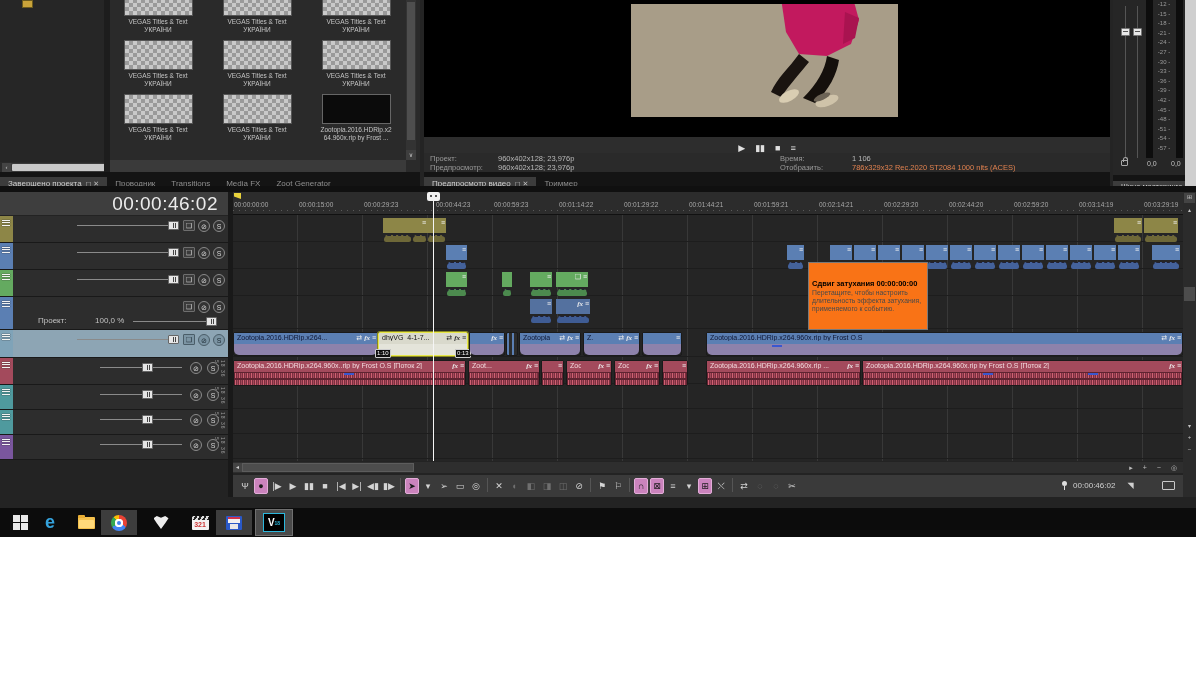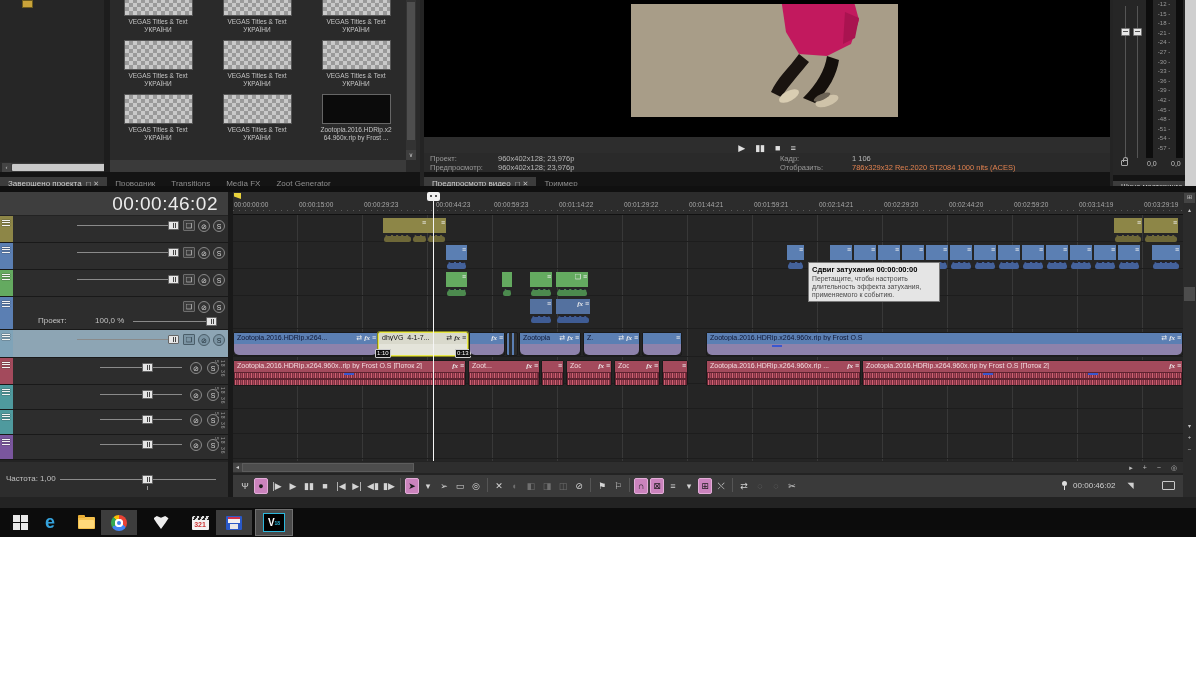--- a/index.html
+++ b/index.html
@@ -108,21 +108,21 @@
   .a-evt .body{background:#5e2330;}
   .wave{position:absolute;left:1px;right:1px;height:5px;background:repeating-linear-gradient(90deg,#d06072 0 1px,#7a2f3f 1px 2px,#a5485a 2px 3px,#7a2f3f 3px 4px);}
   .a-evt::before{content:"";position:absolute;left:0;top:10px;border-left:4px solid #e07820;border-bottom:4px solid transparent;}
   .stripes{height:24px;background:repeating-linear-gradient(90deg,#5b7fb3 0 2px,#2c2c2c 2px 5px);}
   .badge{position:absolute;bottom:-3px;background:#0d0d0d;border:1px solid #cfcfcf;color:#fff;font-size:6px;line-height:7px;padding:0 1px;border-radius:1px;}
   .sync{position:absolute;top:12px;width:10px;height:2px;background:#3a57d0;}
   #playhead{position:absolute;left:433px;top:0;width:1px;height:269px;background:#f5f5f5;}
   #ph-head{position:absolute;left:427px;top:0px;width:13px;height:9px;background:#f2f2f2;border-radius:2px;}
   #ph-head i{position:absolute;top:3px;width:2px;height:2px;background:#222;border-radius:50%;}
   
-  #tooltip{position:absolute;left:808px;top:70px;width:132px;background:#e5e5e5;border:1px solid #7a7a7a;padding:2px 3px;z-index:9;}
+  #tooltip{position:absolute;left:808px;top:70px;width:120px;background:#f97316;border:1px solid #7a7a7a;padding:16px 3px;z-index:9;}
   #tooltip .tt-title{font-size:7.5px;font-weight:bold;color:#000;}
   #tooltip .tt-body{font-size:6.8px;color:#4a4a4a;line-height:8px;margin-top:1px;}
   
   #hscroll{position:absolute;left:233px;top:270px;width:950px;height:11px;background:#2e2e2e;}
   #hscroll .thumbbar{position:absolute;left:9px;top:1px;width:172px;height:9px;background:#4d4d4d;border:1px solid #5d5d5d;}
   #hscroll .corner{position:absolute;right:2px;top:0;color:#bdbdbd;font-size:7px;line-height:11px;letter-spacing:4px;}
   #toolbar{position:absolute;left:233px;top:283px;width:950px;height:22px;background:#3a3a3a;padding-left:4px;}
   .tbtn{display:inline-block;min-width:14px;height:16px;margin:3px 1px 0 1px;color:#d4d4d4;font-size:9px;line-height:16px;text-align:center;border-radius:2px;padding:0 1px;}
   .tbtn.hl{background:#cb83bd;color:#1c1c1c;border:1px solid #e3acd8;line-height:14px;}
   .tbtn.dim{color:#6f6f6f;}
@@ -244,21 +244,21 @@
             <ellipse cx="191" cy="93" rx="9" ry="3" transform="rotate(-24 191 93)" fill="#6d6456"></ellipse>
           </svg>
         </div>
       </div>
       <div id="pv-transport"><span>▶</span><span>▮▮</span><span>■</span><span>≡</span></div>
       <div id="pv-info">
         <span class="lbl abs" style="left:6px;top:1px">Проект:</span>
         <span class="abs" style="left:74px;top:1px">960x402x128; 23,976p</span>
         <span class="lbl abs" style="left:6px;top:10px">Предпросмотр:</span>
         <span class="abs" style="left:74px;top:10px">960x402x128; 23,976p</span>
-        <span class="lbl abs" style="left:356px;top:1px">Кадр:</span>
+        <span class="lbl abs" style="left:356px;top:1px">Время:</span>
         <span class="abs" style="left:428px;top:1px">1 106</span>
         <span class="lbl abs" style="left:356px;top:10px">Отобразить:</span>
         <span class="orange abs" style="left:428px;top:10px">786x329x32 Rec.2020 ST2084 1000 nits (ACES)</span>
       </div>
       <div class="tabbar" id="pv-tabs"><span class="tab active"><span>Предпросмотр видео</span><span class="tctl">◻ ✕</span></span><span class="tab"><span>Триммер</span></span></div>
     </div>
 
     <div id="meters-panel">
       <div class="fader-track" style="left:12px"></div>
       <div class="fader-track" style="left:24px"></div>
@@ -427,26 +427,20 @@
               </div>
             </div>
             <div class="slid-line" style="left: 100px; top: 9px; width: 82px;"></div>
             <div class="slid-handle" style="left: 142px; top: 5px;"></div>
             <div class="vmeterlbl">18 36 54</div>
             <div class="cbtn" style="left: 190px; top: 4px;">⊘</div>
             <div class="cbtn" style="left: 207px; top: 4px;">S</div>
           </div>
         </div>
 
-    <div id="rate-row">
-      <span class="t"><span>Частота:</span> <span>1,00</span></span>
-      <div class="abs" style="left:60px;top:17px;width:156px;height:1px;background:#8a8a8a"></div>
-      <div class="slid-handle" style="left:142px;top:13px"></div>
-      <div class="abs" style="left:147px;top:24px;width:1px;height:4px;background:#999"></div>
-    </div>
 
     <div id="tl-divider"></div>
 
     <div id="ruler">
       <div id="marker-flag"></div>
       <div class="dots"></div>
     <span class="rlabel" style="left: 1px;">00:00:00:00</span>
           <span class="rlabel" style="left: 66px;">00:00:15:00</span>
           <span class="rlabel" style="left: 131px;">00:00:29:23</span>
           <span class="rlabel" style="left: 203px;">00:00:44:23</span>

